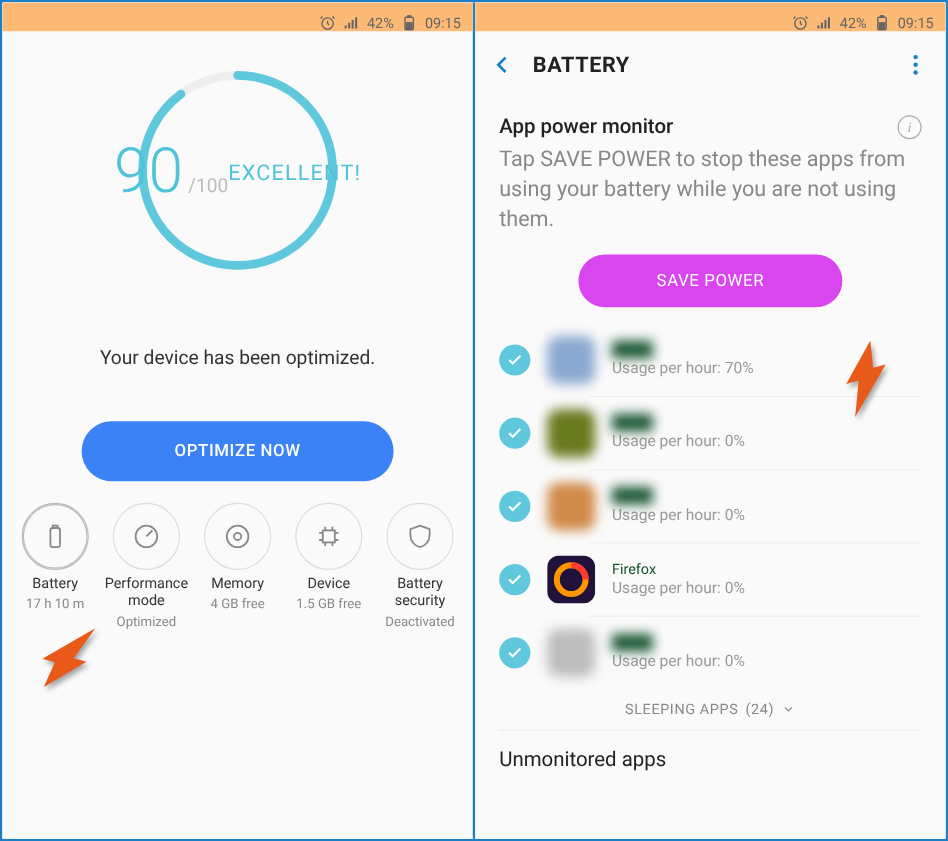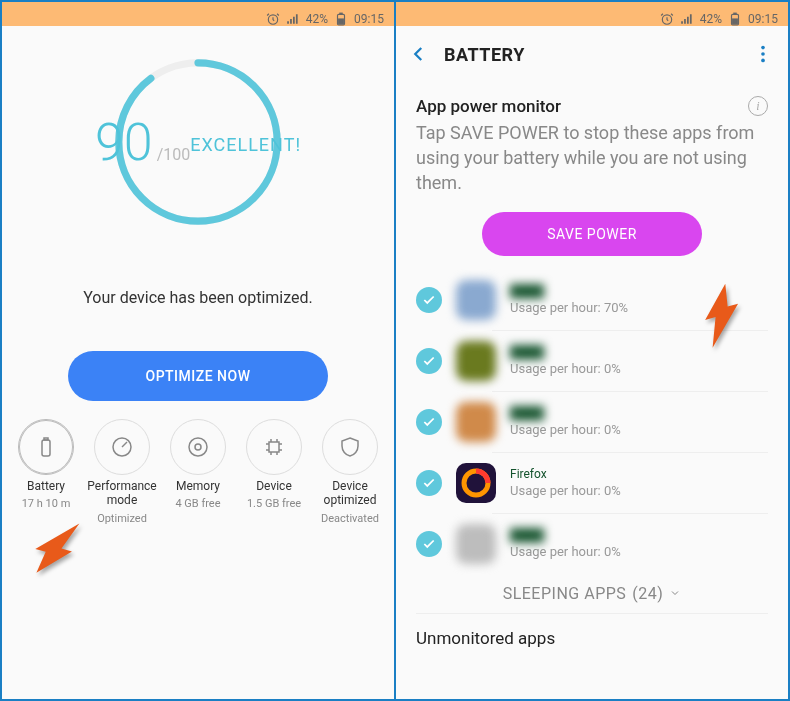--- a/index.html
+++ b/index.html
@@ -44,21 +44,21 @@
 
 .app-list { display: flex; flex-direction: column; }
 .app-row { display: flex; align-items: center; padding: 10px 20px; gap: 14px; }
 .chk { width: 26px; height: 26px; border-radius: 50%; background: #5fc8dc; display: flex; align-items: center; justify-content: center; flex-shrink: 0; }
 .app-icon { width: 40px; height: 40px; border-radius: 10px; flex-shrink: 0; }
 .app-info { flex: 1; display: flex; flex-direction: column; gap: 2px; }
 .app-name { font-size: 12px; color: #14532d; }
 .app-usage { font-size: 13px; color: #999; }
 .blurred .app-name, .blurred .app-icon-inner { filter: blur(5px); }
 
-.sleeping { text-align: right; font-size: 16px; color: #888; padding: 10px 0; letter-spacing: 0.5px; display:flex; align-items:center; justify-content:center; gap:6px;}
+.sleeping { text-align: right; font-size: 12px; color: #888; padding: 10px 0; letter-spacing: 0.5px; display:flex; align-items:center; justify-content:center; gap:6px;}
 .divider { height: 1px; background: #eee; margin: 0 20px; }
 .unmon { font-size: 17px; color: #222; padding: 14px 20px 4px; }
 
 .info-icon { width:20px; height:20px; border:1px solid #aaa; border-radius:50%; display:inline-flex; align-items:center; justify-content:center; font-size:12px; color:#aaa; font-family:serif; font-style:italic;}
 </style>
 </head>
 <body>
 
 <div class="container">
 
@@ -136,21 +136,21 @@
           </div>
       <div class="cat-label">Device</div>
       <div class="cat-sub">1.5 GB free</div>
     </div>
     <div class="cat">
       <div class="cat-icon">
             <svg width="24" height="24" viewBox="0 0 24 24" fill="none" stroke="#888" stroke-width="1.5">
               <path d="M12 3l8 3v5c0 5-3.5 9-8 10-4.5-1-8-5-8-10V6z"></path>
             </svg>
           </div>
-      <div class="cat-label">Device optimized</div>
+      <div class="cat-label">Battery security</div>
       <div class="cat-sub">Deactivated</div>
     </div>
   </div>
 
   <div class="arrow" style="left:8px; top:498px;">
     <svg width="90" height="90" viewBox="0 0 100 100">
           <path d="M70 20 L30 60 L42 60 L38 85 L70 52 L58 52 Z" fill="#e85a1a" transform="rotate(15 50 50)"></path>
         </svg>
   </div>
 </div>

